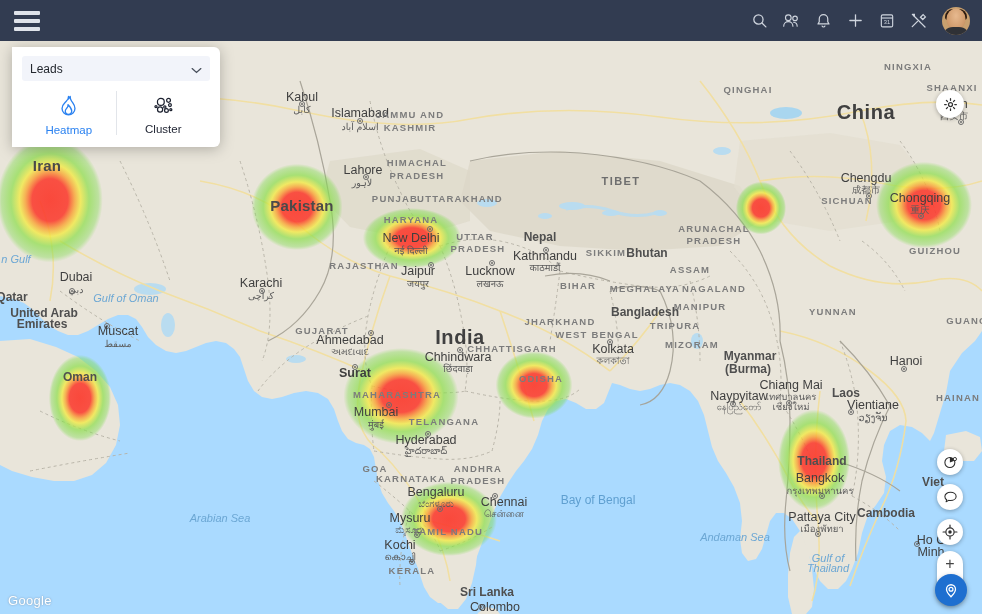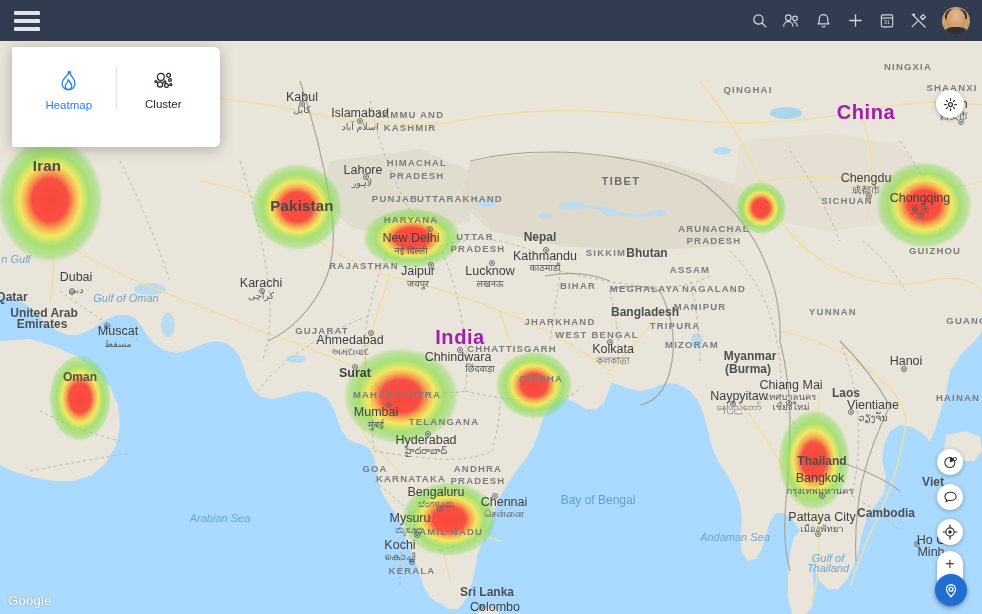--- a/index.html
+++ b/index.html
@@ -54,21 +54,21 @@
   }
 
   
   #map { position: absolute; top: 41px; left: 0; width: 982px; height: 573px; background: #aadaff; overflow: hidden; }
   #map svg.base { position:absolute; top:0; left:0; }
 
   
   .lbl { position: absolute; white-space: nowrap; pointer-events: none;
          font-family: "Liberation Sans", sans-serif; transform: translate(-50%, -50%); }
   .lbl-country  { font-size: 15px; color: #4a4a4a; font-weight: 700; letter-spacing: .2px; }
-  .lbl-country-lg { font-size: 20px; color: #a21caf; font-weight: 700; letter-spacing: .6px; }
+  .lbl-country-lg { font-size: 20px; color: #404040; font-weight: 700; letter-spacing: .6px; }
   .lbl-country-sm { font-size: 12px; color: #4f4f4f; font-weight: 700; }
   .lbl-city     { font-size: 12.5px; color: #3f3f3f; font-weight: 400; }
   .lbl-native   { font-size: 9.5px; color: #5a5a5a; }
   .lbl-state    { font-size: 9.5px; color: #7c7c7c; font-weight: 600; letter-spacing: 1.2px; }
   .lbl-state-lg { font-size: 11px; color: #6e6e6e; font-weight: 600; letter-spacing: 1.4px; }
   .lbl-water    { font-size: 11px; color: #6ca7d4; font-style: italic; font-weight: 400; }
   .lbl-water-b  { font-size: 12px; color: #5f9fd0; font-weight: 400; }
   .citydot { position:absolute; width:6px; height:6px; border-radius:50%;
              border:1.4px solid #6b6b6b; background:transparent; transform:translate(-50%,-50%); }
   .citydot.ring::after { content:''; position:absolute; left:50%; top:50%; width:2px;height:2px;
@@ -436,21 +436,21 @@
         <div class="lbl lbl-city" style="left: 545px; top: 215px;">Kathmandu</div>
         <div class="lbl lbl-native" style="left: 545px; top: 226px;">काठमाडौं</div>
         <div class="lbl lbl-city" style="left: 261px; top: 242px;">Karachi</div>
         <div class="lbl lbl-native" style="left: 261px; top: 254px;">کراچی</div>
         <div class="lbl lbl-city" style="left: 350px; top: 299px;">Ahmedabad</div>
         <div class="lbl lbl-native" style="left: 350px; top: 311px;">અમદાવાદ</div>
         <div class="lbl lbl-city" style="left: 355px; top: 332px; font-weight: bold;">Surat</div>
         <div class="lbl lbl-city" style="left: 376px; top: 371px;">Mumbai</div>
         <div class="lbl lbl-native" style="left: 376px; top: 383px;">मुंबई</div>
         <div class="lbl lbl-city" style="left: 458px; top: 316px;">Chhindwara</div>
-        <div class="lbl lbl-native" style="left: 458px; top: 327px; margin-left: 22px;">छिंदवाड़ा</div>
+        <div class="lbl lbl-native" style="left: 458px; top: 327px;">छिंदवाड़ा</div>
         <div class="lbl lbl-city" style="left: 613px; top: 308px;">Kolkata</div>
         <div class="lbl lbl-native" style="left: 613px; top: 320px;">কলকাতা</div>
         <div class="lbl lbl-city" style="left: 426px; top: 399px;">Hyderabad</div>
         <div class="lbl lbl-native" style="left: 426px; top: 411px;">హైదరాబాద్</div>
         <div class="lbl lbl-city" style="left: 436px; top: 451px;">Bengaluru</div>
         <div class="lbl lbl-native" style="left: 436px; top: 463px;">ಬೆಂಗಳೂರು</div>
         <div class="lbl lbl-city" style="left: 504px; top: 461px;">Chennai</div>
         <div class="lbl lbl-native" style="left: 504px; top: 473px;">சென்னை</div>
         <div class="lbl lbl-city" style="left: 410px; top: 477px;">Mysuru</div>
         <div class="lbl lbl-native" style="left: 410px; top: 489px;">ಮೈಸೂರು</div>
@@ -572,20 +572,28 @@
       <svg width="18" height="18" viewBox="0 0 24 24" fill="none" stroke="#ffffff" stroke-width="1.7">
         <path d="M12 21c-1.4-1.6-6-5.5-6-10a6 6 0 1 1 12 0c0 4.5-4.6 8.4-6 10z"></path>
         <circle cx="12" cy="11" r="2.6"></circle>
       </svg>
     </div>
   </div>
 
   <div id="panel">
 
     <div id="panel-body">
+      <div id="leads-select">
+        <span class="lv">Leads</span>
+        <span>
+          <svg width="11" height="7" viewBox="0 0 12 8" fill="none" stroke="#49505c" stroke-width="1.5" stroke-linecap="round">
+            <path d="M1 1.8 L6 6.2 L11 1.8"></path>
+          </svg>
+        </span>
+      </div>
 
       <div id="modes">
         <div class="mode active">
           <span>
             <svg width="19" height="21" viewBox="0 0 20 22" fill="none" stroke="#2b82f0" stroke-width="1.4" stroke-linejoin="round">
               <path d="M10 1.5c.4 3-1.6 4.3-3.4 6.1C4.6 9.6 3.2 11.6 3.2 14.1A6.8 6.8 0 0 0 10 20.8a6.8 6.8 0 0 0 6.8-6.7c0-3.6-2.3-5.6-3.8-8.1-.9-1.5-1.3-3-1.2-4.5-.6.9-1.3 1.7-1.8 2.6z"></path>
               <path d="M10 20.3a3.4 3.4 0 0 1-3.4-3.4c0-1.8 1.6-2.8 2.4-4.3.4-.8.6-1.6.5-2.4 1.3 1.3 3.9 3.6 3.9 6.7a3.4 3.4 0 0 1-3.4 3.4z"></path>
             </svg>
           </span>
           <span class="mlabel">Heatmap</span>

